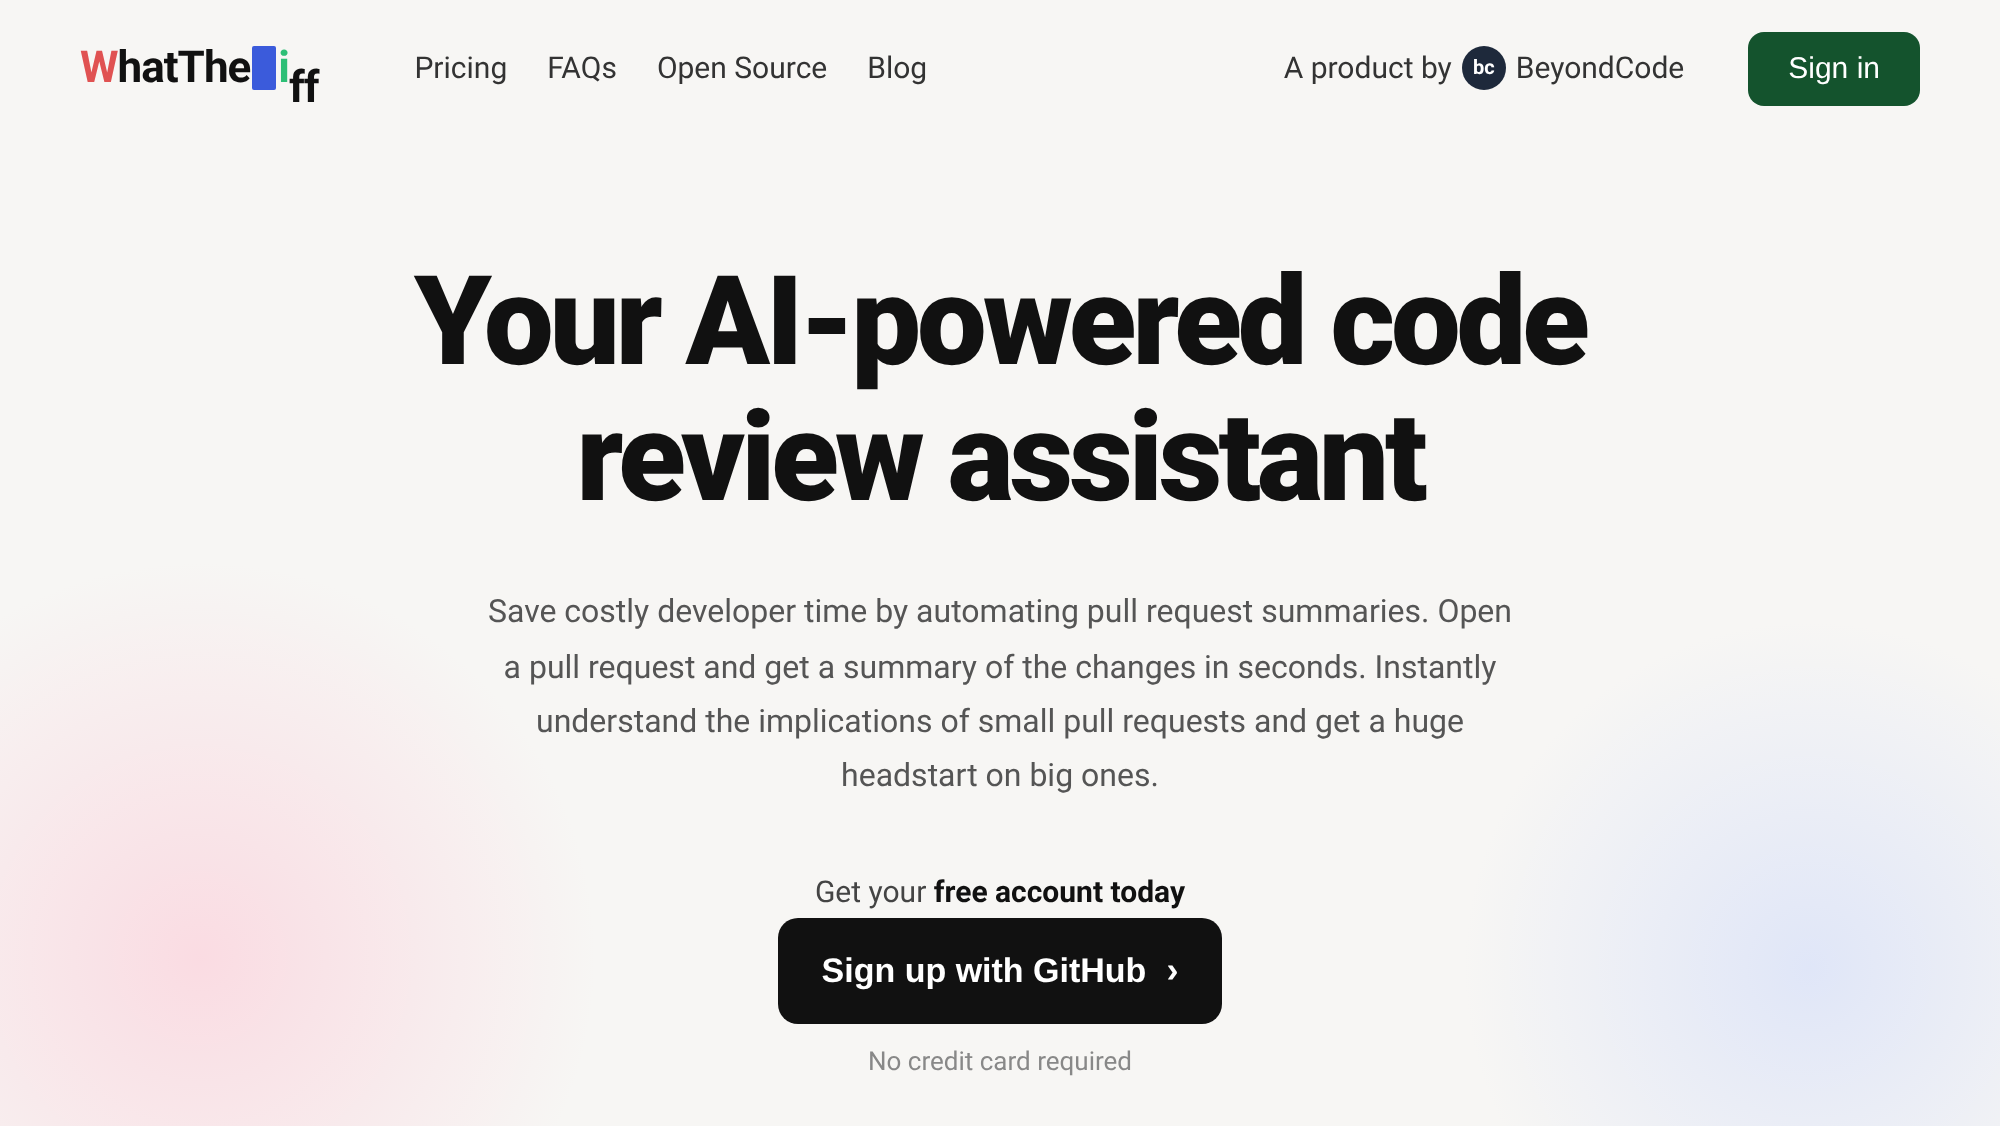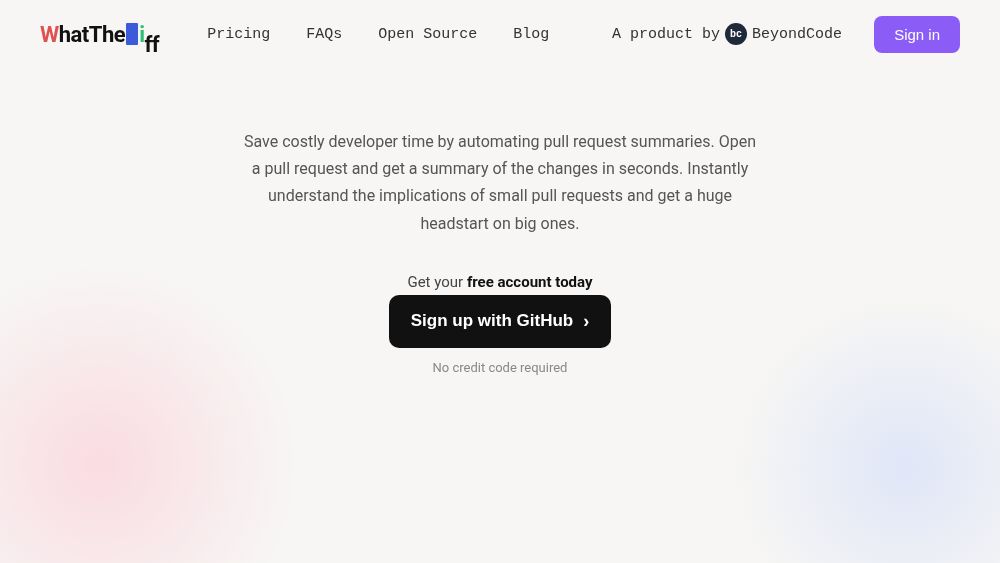--- a/index.html
+++ b/index.html
@@ -73,40 +73,38 @@
       margin: 0 1px;
       vertical-align: middle;
       border-radius: 1px;
     }
     .logo-i { color: #2dbf76; }
     .logo-ff { color: #111; margin-top: 20px; }
 
     .nav-links {
       display: flex;
       align-items: flex-end;
-      gap: 36px;
+      gap: 20px;
       flex: 1;
-      font-family: Liberation Mono, monospace;
     }
 
     .nav-link {
       font-size: 15px;
       color: #333;
       text-decoration: none;
       cursor: pointer;
     }
 
     .nav-product {
       display: flex;
       align-items: center;
       gap: 6px;
       font-size: 15px;
       color: #333;
       margin-left: auto;
-      font-family: Liberation Mono, monospace;
     }
 
     .beyondcode-badge {
       display: inline-flex;
       align-items: center;
       gap: 5px;
       font-size: 15px;
       color: #333;
     }
 
@@ -118,21 +116,21 @@
       display: inline-flex;
       align-items: center;
       justify-content: center;
       color: white;
       font-size: 10px;
       font-weight: 700;
     }
 
     .sign-in-btn {
       margin-left: 32px;
-      background: #8b5cf6;
+      background: #14532d;
       color: #fff;
       border: none;
       border-radius: 8px;
       padding: 10px 20px;
       font-size: 15px;
       font-weight: 500;
       cursor: pointer;
     }
 
     
@@ -224,22 +222,23 @@
   <div class="nav-product beyondcode-badge">
     <span>A product by</span>
     <span class="bc-icon">bc</span>
     <span>BeyondCode</span>
   </div>
 
   <button class="sign-in-btn">Sign in</button>
 </nav>
 
 <main class="hero">
+  <h1 class="hero-title">Your AI-powered code review assistant</h1>
   <p class="hero-subtitle">Save costly developer time by automating pull request summaries. Open a pull request and get a summary of the changes in seconds. Instantly understand the implications of small pull requests and get a huge headstart on big ones.</p>
   <p class="hero-cta-label">
     <span>Get your </span><strong>free account today</strong>
   </p>
   <button class="github-btn">
     <span>Sign up with GitHub</span>
     <span class="arrow">›</span>
   </button>
-  <p class="no-cc">No credit code required</p>
+  <p class="no-cc">No credit card required</p>
 </main>
 
 </body></html>

